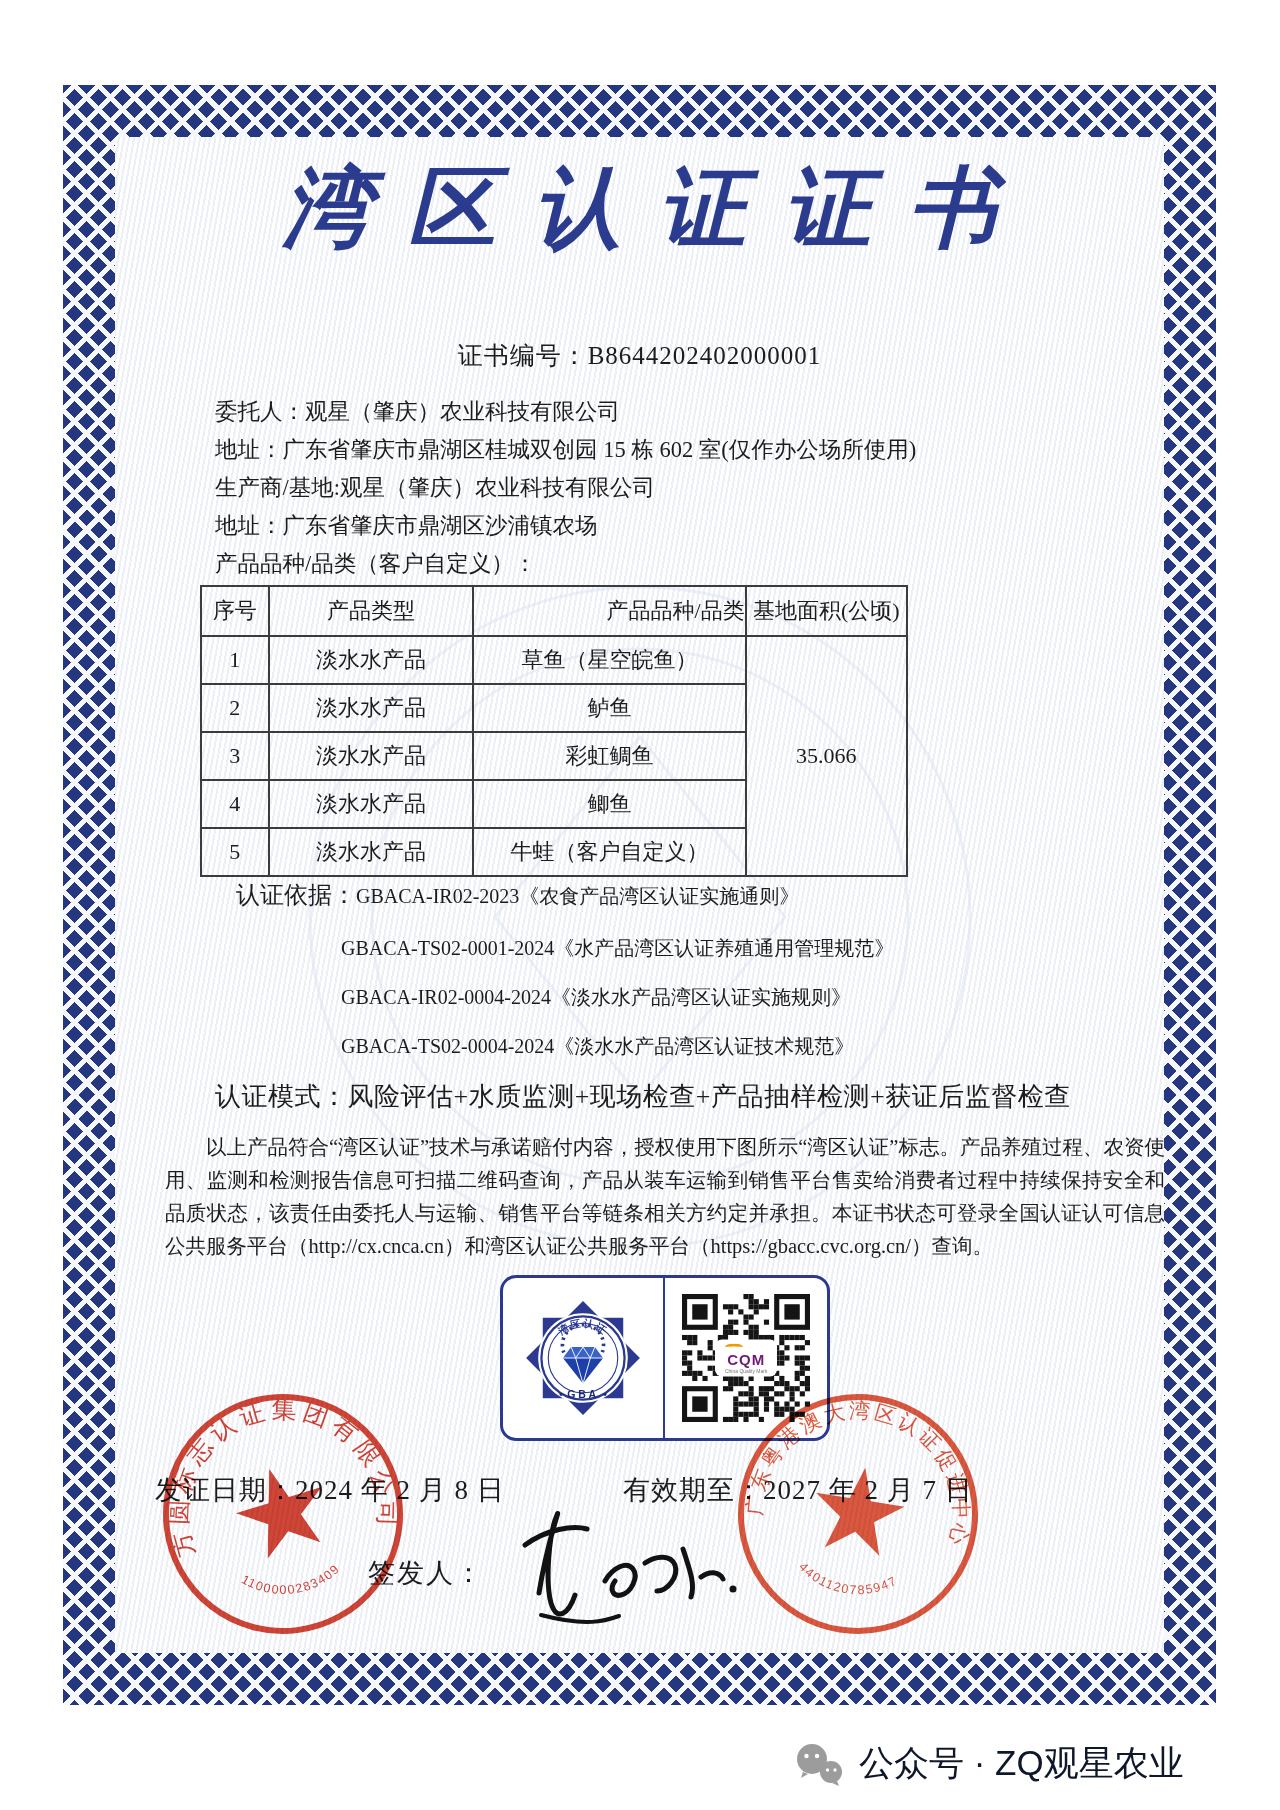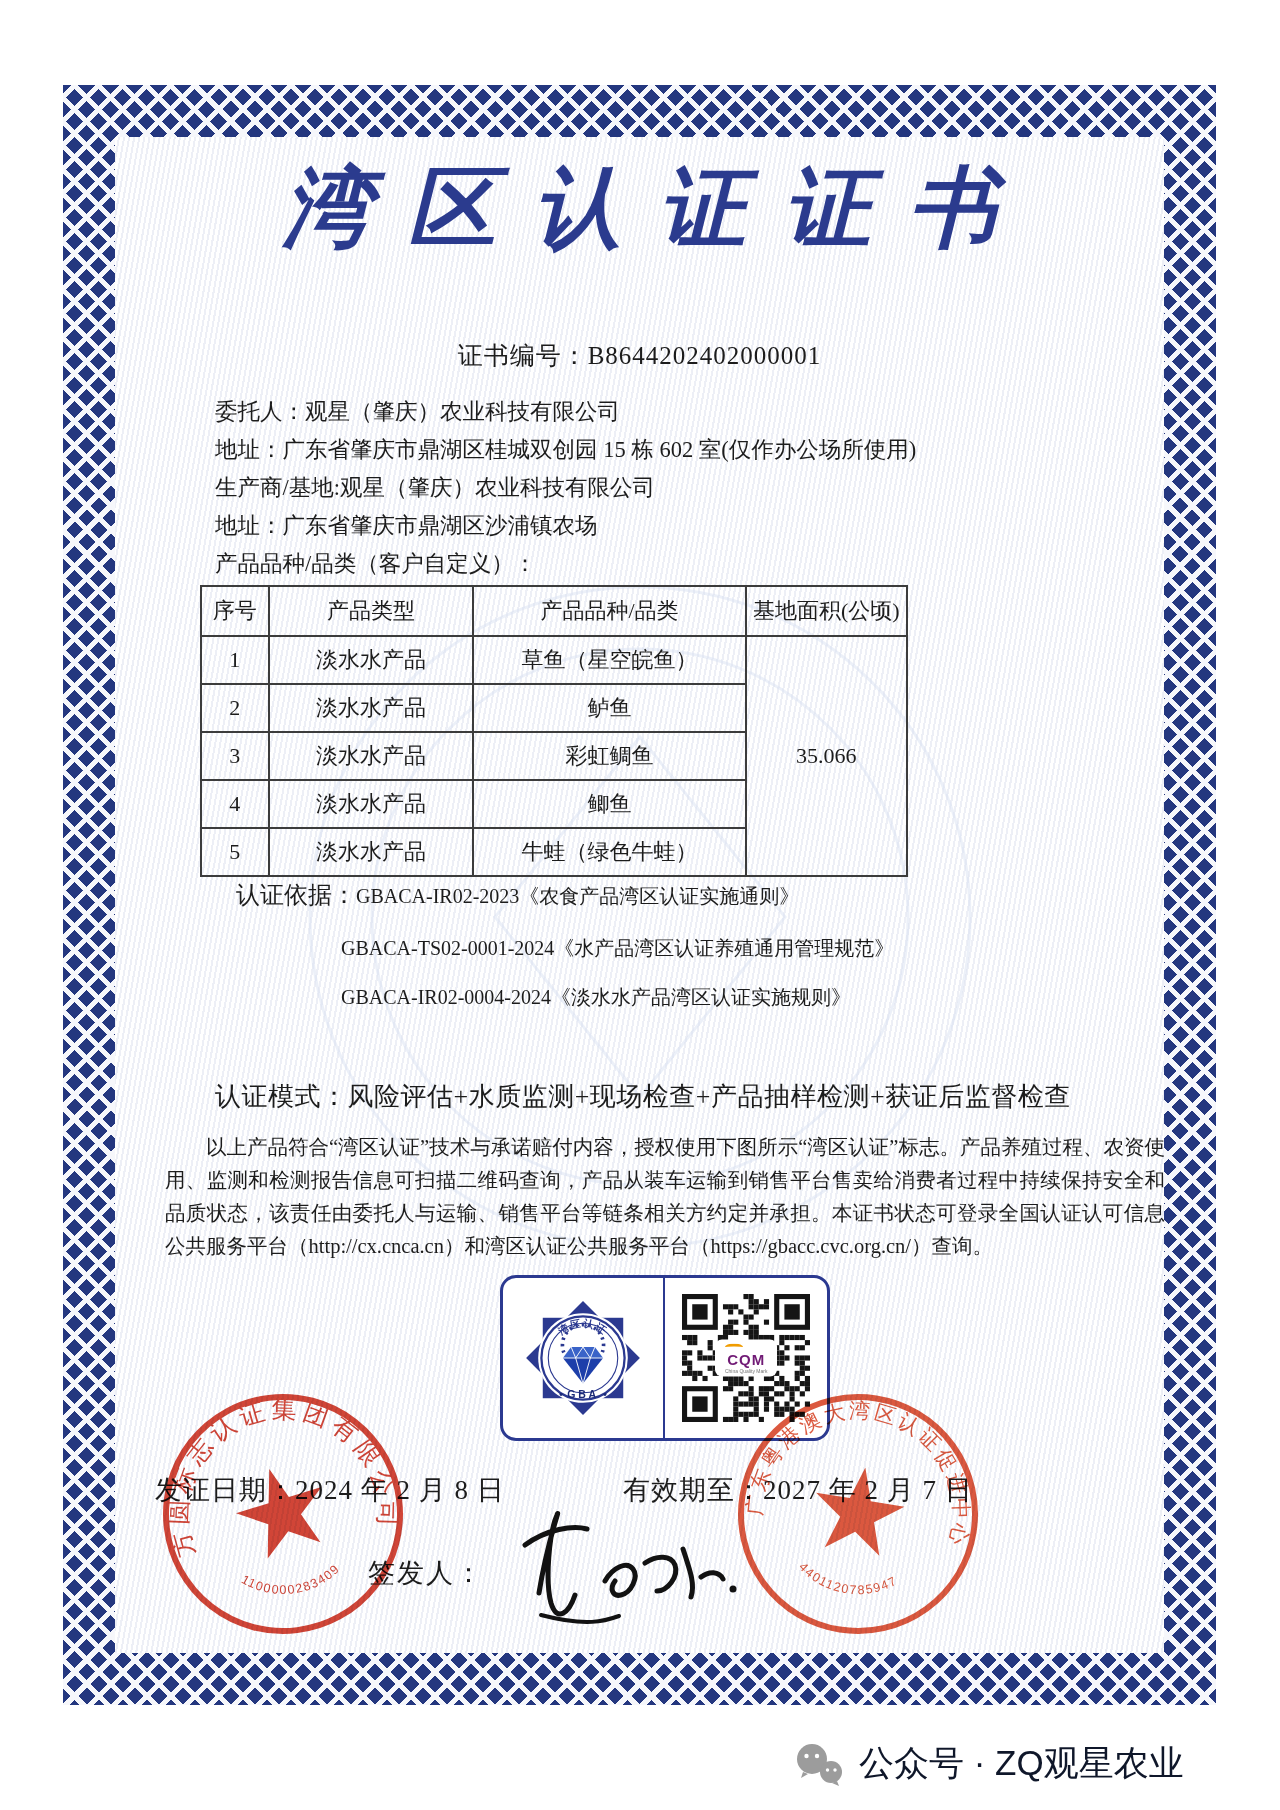--- a/index.html
+++ b/index.html
@@ -16,21 +16,21 @@
   .wm{position:absolute;left:130px;top:300px;opacity:.5;pointer-events:none;}
   .title{position:absolute;left:0;top:12px;width:100%;margin:0;text-align:center;
          font-size:88px;font-weight:bold;font-style:italic;color:#2b3b8e;
          letter-spacing:.42em;text-indent:.42em;}
   .certno{position:absolute;left:0;top:202px;width:100%;text-align:center;font-size:25px;letter-spacing:1px;}
   .info{position:absolute;left:100px;top:256px;font-size:22.5px;line-height:38px;}
   .ptable{position:absolute;left:85px;top:448px;width:708px;border-collapse:collapse;
           font-size:22px;text-align:center;}
   .ptable th,.ptable td{border:2px solid #3c3c3c;padding:0;height:46px;font-weight:normal;background:transparent;}
   .ptable th{height:48px;margin-left:40px;}
-  .col-seq{width:66px;}.col-type{width:204px;}.col-name{width:272px;}.col-area{width:160px;font-family:Liberation Serif, serif;}
+  .col-seq{width:66px;}.col-type{width:204px;}.col-name{width:272px;text-align:right;}.col-area{width:160px;font-family:Liberation Serif, serif;}
   .basis{position:absolute;left:100px;top:742px;font-size:20px;padding-left:21px;}
   .basis-label{font-size:24px;}
   .basis-extra{margin-left:105px;margin-top:24px;}
   .basis-extra.b2{margin-top:22px;}
   .mode{position:absolute;left:100px;top:942px;font-size:26px;letter-spacing:.5px;}
   .para{position:absolute;left:26px;top:994px;width:1000px;margin:0;font-size:20.5px;line-height:33px;
         text-align:justify;text-indent:2em;padding-left:24px;}
   .badge{position:absolute;left:385px;top:1138px;width:330px;height:166px;box-sizing:border-box;
          background:#fff;border:3.5px solid #2b3990;border-radius:16px;display:flex;}
   .badge-left{width:49.5%;border-right:2.5px solid #2b3990;display:flex;align-items:center;justify-content:center;}
@@ -110,31 +110,32 @@
             <td>彩虹鲷鱼</td>
           </tr>
           <tr>
             <td>4</td>
             <td>淡水水产品</td>
             <td>鲫鱼</td>
           </tr>
           <tr>
             <td>5</td>
             <td>淡水水产品</td>
-            <td>牛蛙（绿色牛蛙）</td>
+            <td>牛蛙（客户自定义）</td>
           </tr>
         </tbody>
       </table>
 
       <div class="basis">
         <div>
           <span class="basis-label">认证依据：</span><span>GBACA-IR02-2023《农食产品湾区认证实施通则》</span>
         </div>
         <div class="basis-extra">GBACA-TS02-0001-2024《水产品湾区认证养殖通用管理规范》</div>
         <div class="basis-extra b2">GBACA-IR02-0004-2024《淡水水产品湾区认证实施规则》</div>
+        <div class="basis-extra b2">GBACA-TS02-0004-2024《淡水水产品湾区认证技术规范》</div>
       </div>
 
       <div class="mode">
         <span>认证模式：</span><span>风险评估+水质监测+现场检查+产品抽样检测+获证后监督检查</span>
       </div>
 
       <p class="para">以上产品符合“湾区认证”技术与承诺赔付内容，授权使用下图所示“湾区认证”标志。产品养殖过程、农资使用、监测和检测报告信息可扫描二维码查询，产品从装车运输到销售平台售卖给消费者过程中持续保持安全和品质状态，该责任由委托人与运输、销售平台等链条相关方约定并承担。本证书状态可登录全国认证认可信息公共服务平台（http://cx.cnca.cn）和湾区认证公共服务平台（https://gbacc.cvc.org.cn/）查询。</p>
 
       <div class="badge">
         <div class="badge-left">

